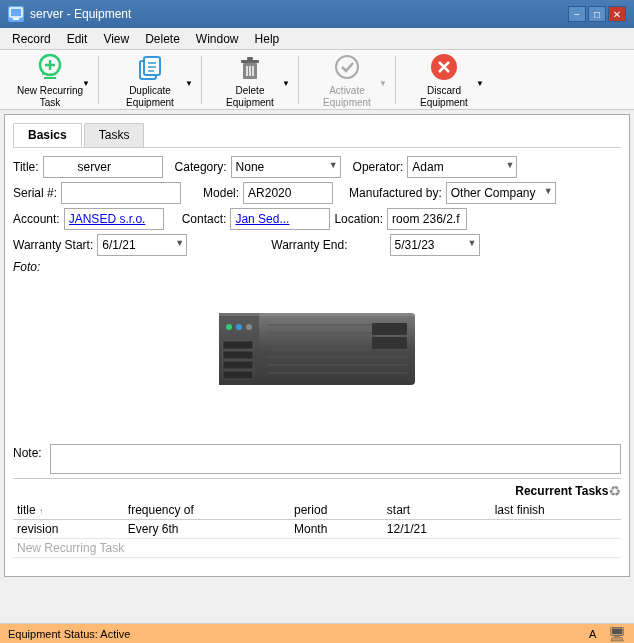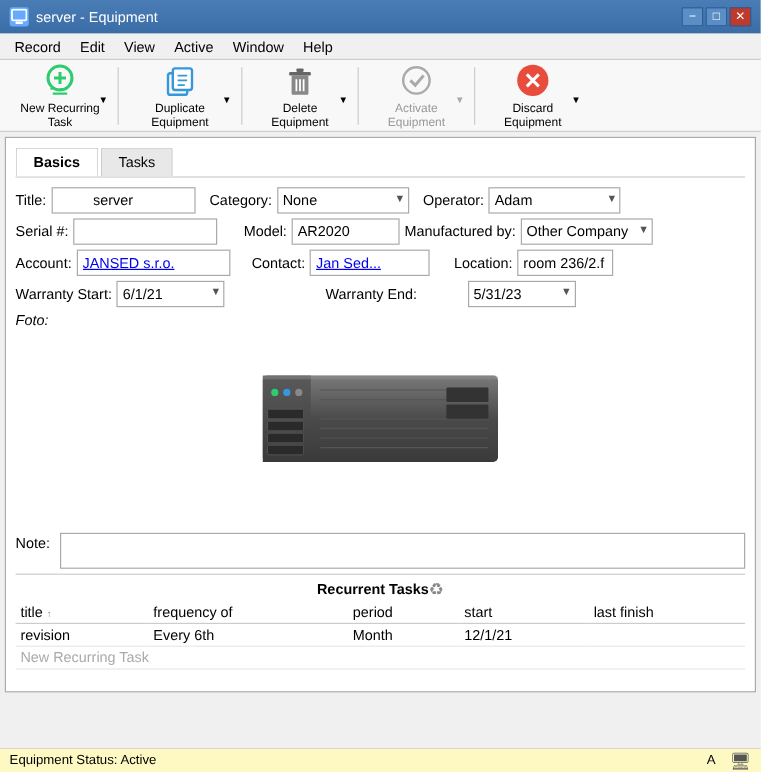--- a/index.html
+++ b/index.html
@@ -124,21 +124,21 @@
 
     
     .note-section { margin-top: 20px; display: flex; align-items: flex-start; gap: 8px; }
     .note-label { font-size: 12px; white-space: nowrap; padding-top: 2px; }
     .note-input { flex: 1; height: 30px; border: 1px solid #aaa; font-size: 12px; padding: 2px 4px; resize: none; }
 
     
     .recurrent-header {
       display: flex;
       align-items: center;
-      justify-content: center;
+      justify-content: flex-end;
       border-top: 1px solid #ccc;
       padding-top: 4px;
       margin-top: 4px;
     }
     .recurrent-title { font-size: 12px; font-weight: bold; }
     .recurrent-icon { font-size: 14px; color: #888; }
 
     
     .task-table { width: 100%; border-collapse: collapse; font-size: 12px; margin-top: 2px; }
     .task-table th {
@@ -153,21 +153,21 @@
     .task-table tr.new-row td { color: #aaa; }
     .sort-arrow { font-size: 8px; color: #888; }
 
     
     .status-bar {
       position: fixed;
       bottom: 0;
       left: 0;
       right: 0;
       height: 20px;
-      background: #fef9c3;
+      background: #fdba74;
       border-top: 1px solid #ccc;
       display: flex;
       align-items: center;
       justify-content: space-between;
       padding: 0 8px;
       font-size: 11px;
     }
     .status-right { display: flex; align-items: center; gap: 12px; }
     .monitor-icon { font-size: 14px; color: #555; }
   </style>
@@ -188,21 +188,21 @@
     <button class="title-bar-btn">−</button>
     <button class="title-bar-btn">□</button>
     <button class="title-bar-btn close-btn">✕</button>
   </div>
 </div>
 
 <div class="menu-bar">
   <span class="menu-item">Record</span>
   <span class="menu-item">Edit</span>
   <span class="menu-item">View</span>
-  <span class="menu-item">Active</span>
+  <span class="menu-item">Delete</span>
   <span class="menu-item">Window</span>
   <span class="menu-item">Help</span>
 </div>
 
 <div class="toolbar">
 
   <div class="toolbar-btn-wrap">
     <div class="toolbar-btn">
       <div class="toolbar-icon">
         <svg width="32" height="32" viewBox="0 0 32 32">
@@ -322,41 +322,41 @@
   <div class="form-row">
     <div class="field-group">
       <span class="lbl">Serial #:</span>
       <input type="text" class="form-input" style="width: 120px;" value="">
     </div>
     <div class="field-group">
       <span class="lbl" style="margin-left:18px;">Model:</span>
       <input type="text" class="form-input" style="width: 90px;" value="AR2020">
     </div>
     <div class="field-group">
-      <span class="lbl" style="margin-left:0;">Manufactured by:</span>
+      <span class="lbl" style="margin-left:12px;">Manufactured by:</span>
       <div class="form-select-wrap" style="width:110px;">
         <select class="form-select">
           <option>Other Company</option>
         </select>
         <span class="select-arrow">▼</span>
       </div>
     </div>
   </div>
 
   <div class="form-row">
     <div class="field-group">
       <span class="lbl">Account:</span>
-      <input type="text" class="form-input link" style="width: 128px;" value="JANSED s.r.o.">
+      <input type="text" class="form-input link" style="width: 100px;" value="JANSED s.r.o.">
     </div>
     <div class="field-group">
       <span class="lbl" style="margin-left:14px;">Contact:</span>
       <input type="text" class="form-input link" style="width: 100px;" value="Jan Sed...">
     </div>
     <div class="field-group">
-      <span class="lbl" style="margin-left:16px;">Location:</span>
+      <span class="lbl" style="margin-left:0;">Location:</span>
       <input type="text" class="form-input" style="width: 80px;" value="room 236/2.f">
     </div>
   </div>
 
   <div class="form-row">
     <div class="field-group">
       <span class="lbl">Warranty Start:</span>
       <div class="form-select-wrap" style="width:90px;">
         <select class="form-select">
           <option>6/1/21</option>

